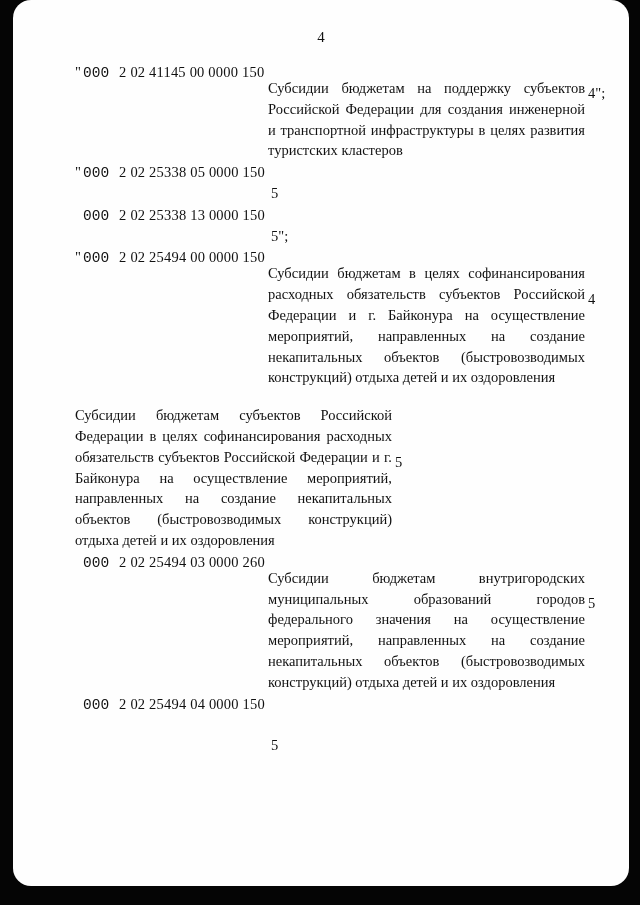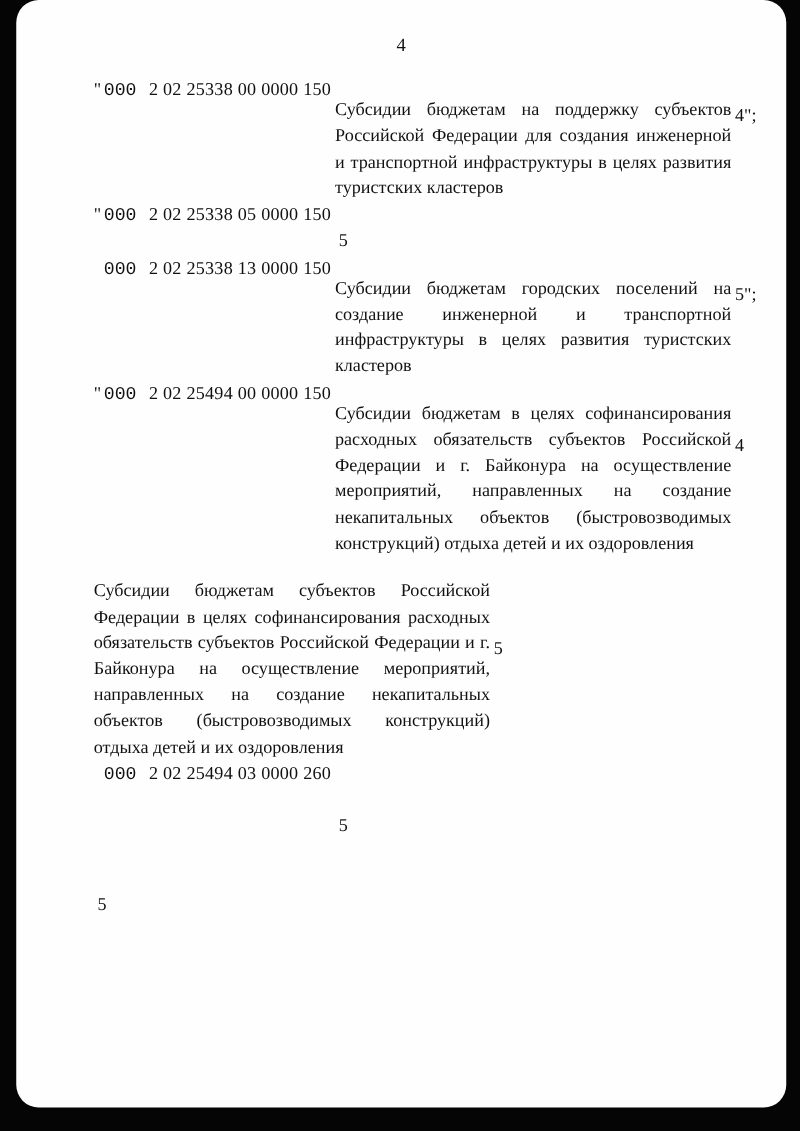--- a/index.html
+++ b/index.html
@@ -84,58 +84,61 @@
 <body>
 
 <div class="scan-bg"></div>
 
 <div class="page">
   <div class="page-number">4</div>
 
   <div class="table">
   <div class="row">
     <div class="cell code">
-      <span class="q">"</span><span class="adm">000</span><span class="main">2 02 25338 00 0000 150</span>
+      <span class="q">"</span><span class="adm">000</span><span class="main">2 02 41145 00 0000 150</span>
     </div>
     <div class="cell desc">Субсидии бюджетам на поддержку субъектов Российской Федерации для создания инженерной и транспортной инфраструктуры в целях развития туристских кластеров</div>
     <div class="cell note" style="padding-top: 20.8px;">4";</div>
   </div>
 
   <div class="row">
     <div class="cell code">
       <span class="q">"</span><span class="adm">000</span><span class="main">2 02 25338 05 0000 150</span>
     </div>
     <div class="cell note" style="padding-top: 20.8px;">5</div>
   </div>
 
   <div class="row">
     <div class="cell code">
       <span class="q"></span><span class="adm">000</span><span class="main">2 02 25338 13 0000 150</span>
     </div>
-    <div class="cell desc">Субсидии бюджетам городских поселений на создание инженерной и транспортной инфраструктуры в целях развития туристских кластеров</div>
     <div class="cell note" style="padding-top: 20.8px;">5";</div>
   </div>
 
   <div class="row">
     <div class="cell code">
       <span class="q">"</span><span class="adm">000</span><span class="main">2 02 25494 00 0000 150</span>
     </div>
     <div class="cell desc">Субсидии бюджетам в целях софинансирования расходных обязательств субъектов Российской Федерации и г. Байконура на осуществление мероприятий, направленных на создание некапитальных объектов (быстровозводимых конструкций) отдыха детей и их оздоровления</div>
     <div class="cell note" style="padding-top: 41.6px;">4</div>
   </div>
 
   <div class="row">
     <div class="cell desc">Субсидии бюджетам субъектов Российской Федерации в целях софинансирования расходных обязательств субъектов Российской Федерации и г. Байконура на осуществление мероприятий, направленных на создание некапитальных объектов (быстровозводимых конструкций) отдыха детей и их оздоровления</div>
     <div class="cell note" style="padding-top: 62.4px;">5</div>
   </div>
 
   <div class="row">
     <div class="cell code">
       <span class="q"></span><span class="adm">000</span><span class="main">2 02 25494 03 0000 260</span>
     </div>
+    <div class="cell desc">Субсидии бюджетам внутригородских муниципальных образований городов федерального значения на осуществление мероприятий, направленных на создание некапитальных объектов (быстровозводимых конструкций) отдыха детей и их оздоровления</div>
     <div class="cell note" style="padding-top: 41.6px;">5</div>
   </div>
 
   <div class="row">
+    <div class="cell code">
+      <span class="q"></span><span class="adm">000</span><span class="main">2 02 25494 04 0000 150</span>
+    </div>
     <div class="cell note" style="padding-top: 41.6px;">5</div>
   </div>
 </div>
 </div>
 
 </body></html>

